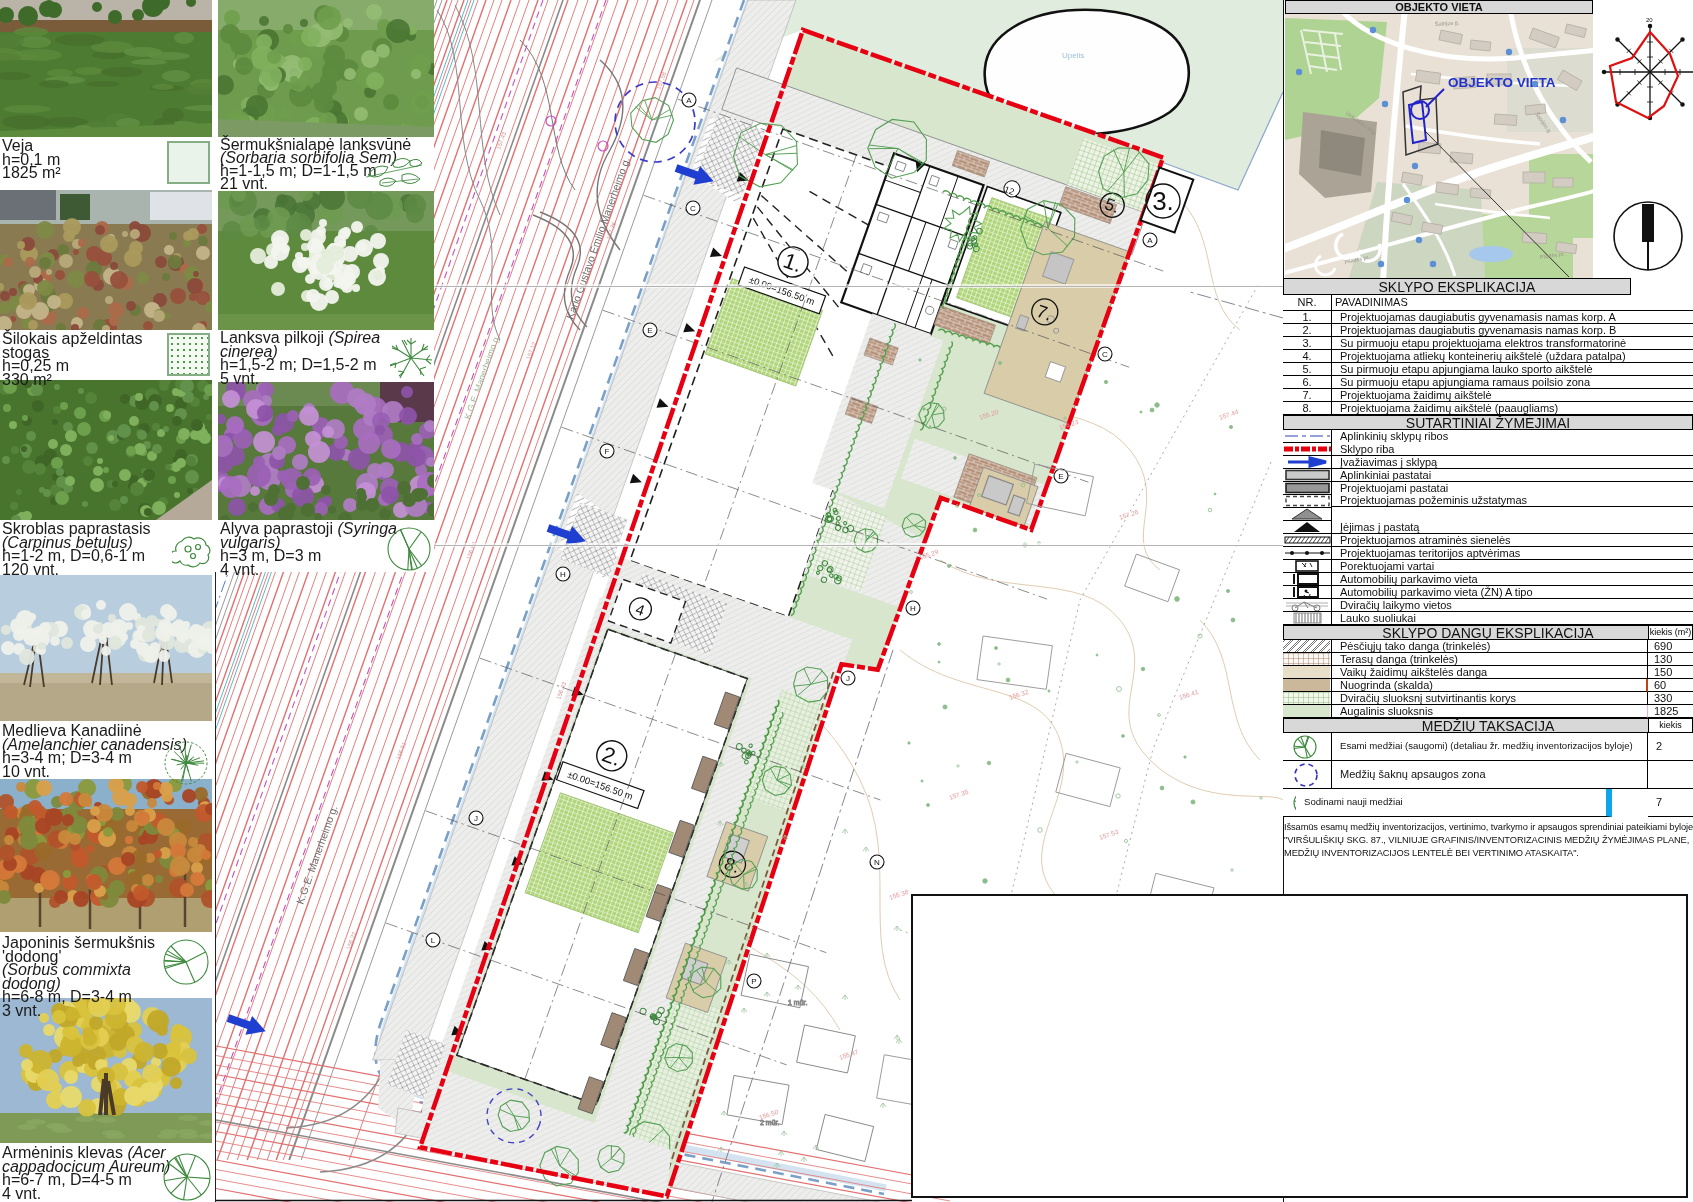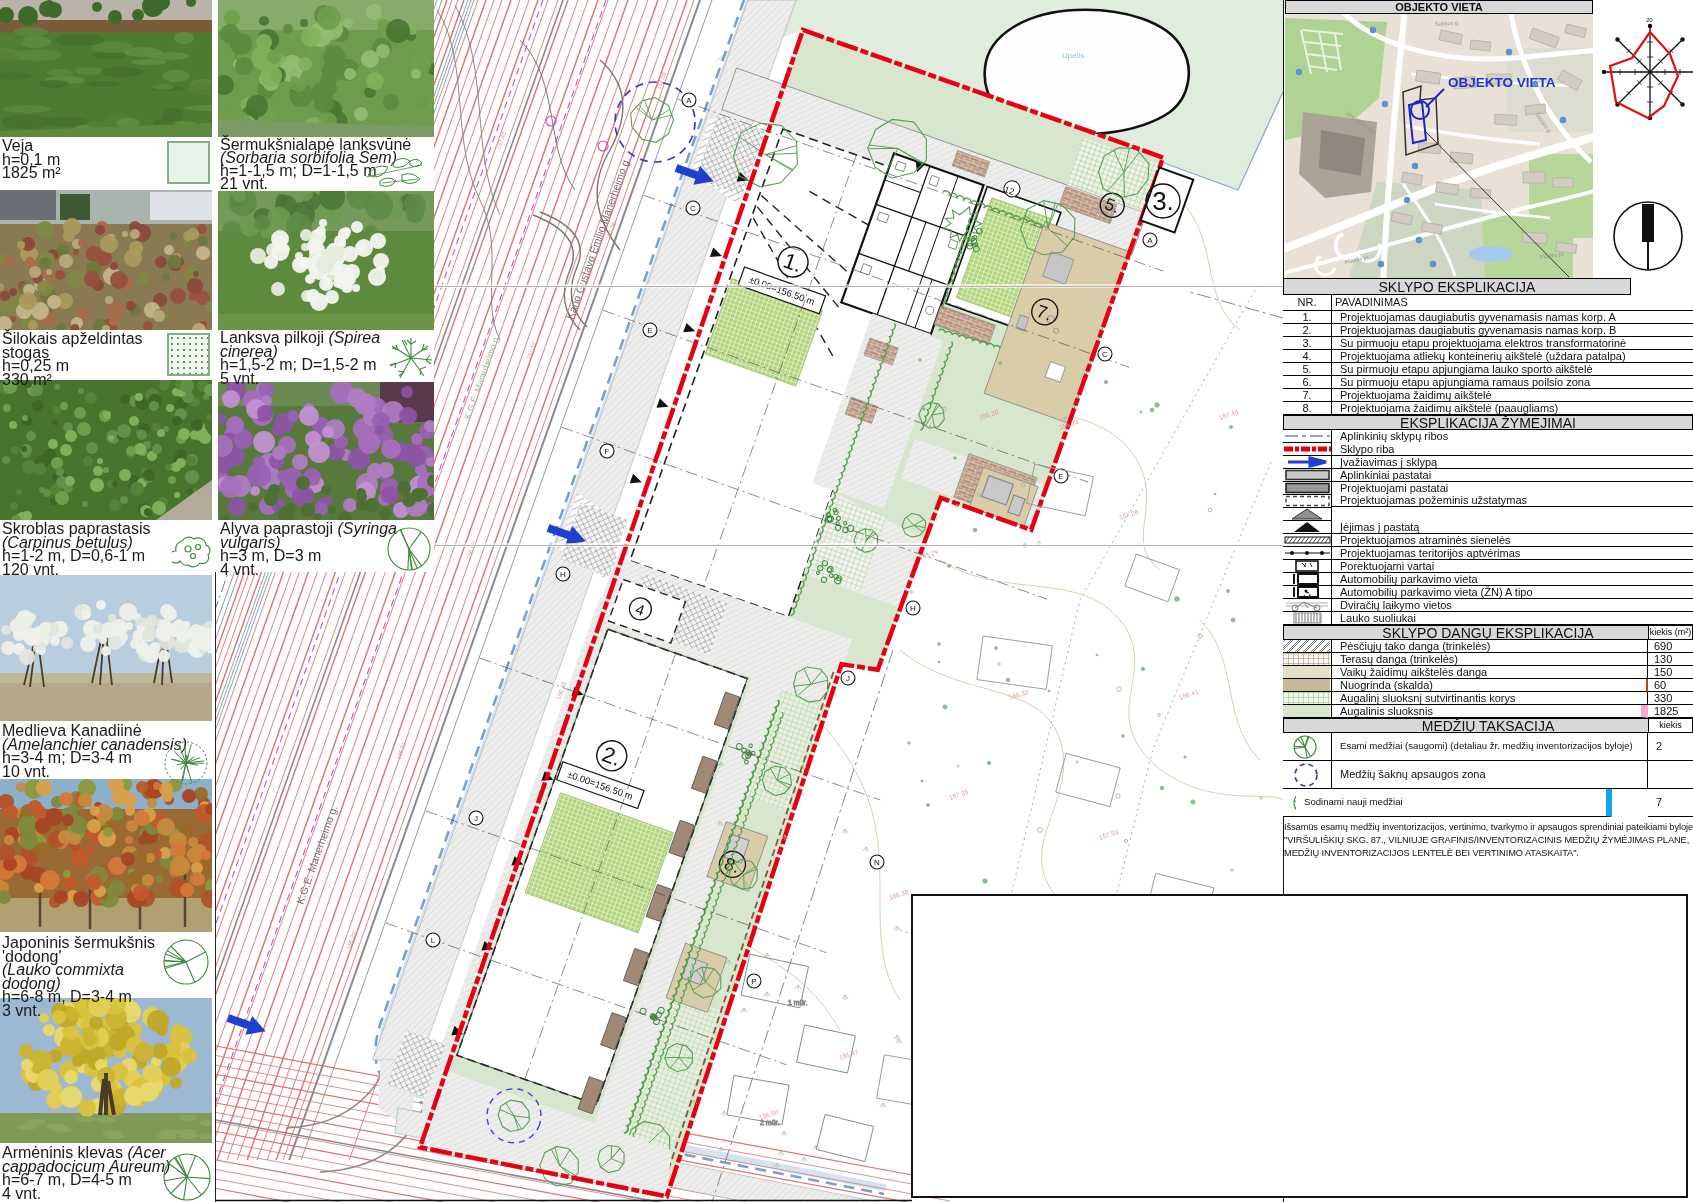--- a/index.html
+++ b/index.html
@@ -1785,21 +1785,21 @@
           <line x1="23" y1="23" x2="25.3" y2="31.7"></line>
           <line x1="23" y1="23" x2="41.1" y2="20.9"></line>
           <line x1="23" y1="23" x2="18.3" y2="41.9"></line>
           <line x1="23" y1="23" x2="8.0" y2="19.2"></line>
           <line x1="23" y1="23" x2="28.4" y2="41.4"></line>
           <line x1="23" y1="23" x2="15.8" y2="4.8"></line>
           <line x1="23" y1="23" x2="31.0" y2="16.7"></line>
           <line x1="23" y1="23" x2="17.7" y2="29.4"></line>
         </g>
       </svg></div>
-    <div class="cap" style="left:2px;top:936px;width:165px">Japoninis šermukšnis 'dodong'<br><i>(Lauko commixta dodong)</i><br>h=6-8 m, D=3-4 m<br>3 vnt.</div>
+    <div class="cap" style="left:2px;top:936px;width:165px">Japoninis šermukšnis 'dodong'<br><i>(Sorbus commixta dodong)</i><br>h=6-8 m, D=3-4 m<br>3 vnt.</div>
     <div class="abs" style="left:162px;top:938px"><svg width="48" height="48" viewBox="0 0 48 48" xmlns="http://www.w3.org/2000/svg">
         <g stroke="#3e8a3e" stroke-width="1.1" fill="none">
           <circle cx="24.0" cy="24.0" r="22.0"></circle>
           <line x1="24.0" y1="24.0" x2="3.0" y2="30.5"></line>
           <line x1="24.0" y1="24.0" x2="3.5" y2="16.0"></line>
           <line x1="24.0" y1="24.0" x2="43.5" y2="13.9"></line>
           <line x1="24.0" y1="24.0" x2="2.5" y2="28.7"></line>
           <line x1="24.0" y1="24.0" x2="2.0" y2="23.0"></line>
           <line x1="24.0" y1="24.0" x2="5.2" y2="12.6"></line>
           <line x1="24.0" y1="24.0" x2="32.8" y2="44.2"></line>
@@ -1989,21 +1989,21 @@
 <div class="row" style="left:1283px;top:350px;width:49px;height:13px;border-right:1px solid #000;text-align:center;line-height:12px">4.</div>
 <div class="row" style="left:1332px;top:350px;width:361px;height:13px;line-height:12px;padding-left:8px;white-space:nowrap">Projektuojama atliekų konteinerių aikštelė (uždara patalpa)</div>
 <div class="row" style="left:1283px;top:363px;width:49px;height:13px;border-right:1px solid #000;text-align:center;line-height:12px">5.</div>
 <div class="row" style="left:1332px;top:363px;width:361px;height:13px;line-height:12px;padding-left:8px;white-space:nowrap">Su pirmuoju etapu apjungiama lauko sporto aikštelė</div>
 <div class="row" style="left:1283px;top:376px;width:49px;height:13px;border-right:1px solid #000;text-align:center;line-height:12px">6.</div>
 <div class="row" style="left:1332px;top:376px;width:361px;height:13px;line-height:12px;padding-left:8px;white-space:nowrap">Su pirmuoju etapu apjungiama ramaus poilsio zona</div>
 <div class="row" style="left:1283px;top:389px;width:49px;height:13px;border-right:1px solid #000;text-align:center;line-height:12px">7.</div>
 <div class="row" style="left:1332px;top:389px;width:361px;height:13px;line-height:12px;padding-left:8px;white-space:nowrap">Projektuojama žaidimų aikštelė</div>
 <div class="row" style="left:1283px;top:402px;width:49px;height:13px;border-right:1px solid #000;text-align:center;line-height:12px">8.</div>
 <div class="row" style="left:1332px;top:402px;width:361px;height:13px;line-height:12px;padding-left:8px;white-space:nowrap">Projektuojama žaidimų aikštelė (paaugliams)</div>
-<div class="hdr" style="left:1283px;top:415px;width:410px;height:15px;font-size:14px;line-height:15px">EKSPLIKACIJA ŽYMĖJIMAI</div>
+<div class="hdr" style="left:1283px;top:415px;width:410px;height:15px;font-size:14px;line-height:15px">SUTARTINIAI ŽYMĖJIMAI</div>
 <div class="row" style="left:1283px;top:430px;width:49px;height:13px;border-right:1px solid #000;text-align:center;line-height:10px"><svg width="47" height="12" viewBox="0 0 47 12" xmlns="http://www.w3.org/2000/svg">
       <path d="M1 6 H14 M18 6 H22 M26 6 H39 M43 6 H46" stroke="#3344aa" stroke-width="1.2"></path>
     </svg></div>
 <div class="row" style="left:1332px;top:430px;width:361px;height:28px;line-height:12px;padding-left:8px;white-space:nowrap">Aplinkinių sklypų ribos</div>
 <div class="row" style="left:1283px;top:443px;width:49px;height:13px;border-right:1px solid #000;text-align:center;line-height:10px"><svg width="47" height="12" viewBox="0 0 47 12" xmlns="http://www.w3.org/2000/svg">
       <path d="M0 6 H47" stroke="#e8000f" stroke-width="5" stroke-dasharray="9 2 4 2"></path>
     </svg></div>
 <div class="row" style="left:1332px;top:443px;width:361px;height:13px;line-height:12px;padding-left:8px;white-space:nowrap">Sklypo riba</div>
 <div class="row" style="left:1283px;top:456px;width:49px;height:13px;border-right:1px solid #000;text-align:center;line-height:10px"><svg width="47" height="12" viewBox="0 0 47 12" xmlns="http://www.w3.org/2000/svg">
       <path d="M4 6 H26 V2 L42 6 L26 10 V6" fill="#1f3fd0" stroke="#1f3fd0" stroke-width="3"></path>
@@ -2112,26 +2112,26 @@
 <div class="row" style="left:1332px;top:666px;width:316px;height:13px;line-height:12px;padding-left:8px;white-space:nowrap;border-right:1px solid #000">Vaikų žaidimų aikštelės danga</div>
 <div class="row" style="left:1648px;top:666px;width:45px;height:13px;line-height:12px;padding-left:6px">150</div>
 <div class="row" style="left:1283px;top:679px;width:49px;height:13px;border-right:1px solid #000"><svg width="47" height="12" viewBox="0 0 47 12" xmlns="http://www.w3.org/2000/svg">
       <rect width="47" height="12" fill="#cbb89a"></rect>
     </svg></div>
 <div class="row" style="left:1332px;top:679px;width:316px;height:13px;line-height:12px;padding-left:8px;white-space:nowrap;border-right:2px solid #c2410c">Nuogrinda (skalda)</div>
 <div class="row" style="left:1648px;top:679px;width:45px;height:13px;line-height:12px;padding-left:6px">60</div>
 <div class="row" style="left:1283px;top:692px;width:49px;height:13px;border-right:1px solid #000"><svg width="47" height="12" viewBox="0 0 47 12" xmlns="http://www.w3.org/2000/svg">
       <rect width="47" height="12" fill="url(#korys2)"></rect>
     </svg></div>
-<div class="row" style="left:1332px;top:692px;width:316px;height:13px;line-height:12px;padding-left:8px;white-space:nowrap;border-right:1px solid #000">Augalinį sluoksnį sutvirtinantis korys</div>
+<div class="row" style="left:1332px;top:692px;width:316px;height:13px;line-height:12px;padding-left:8px;white-space:nowrap;border-right:1px solid #000">Dviračių sluoksnį sutvirtinantis korys</div>
 <div class="row" style="left:1648px;top:692px;width:45px;height:13px;line-height:12px;padding-left:6px">330</div>
 <div class="row" style="left:1283px;top:705px;width:49px;height:13px;border-right:1px solid #000"><svg width="47" height="12" viewBox="0 0 47 12" xmlns="http://www.w3.org/2000/svg">
       <rect width="47" height="12" fill="#d7e6cd"></rect>
     </svg></div>
-<div class="row" style="left:1332px;top:705px;width:316px;height:13px;line-height:12px;padding-left:8px;white-space:nowrap;border-right:7px solid #f9a8d4">Augalinis sluoksnis</div>
+<div class="row" style="left:1332px;top:705px;width:316px;height:13px;line-height:12px;padding-left:8px;white-space:nowrap;border-right:1px solid #f9a8d4">Augalinis sluoksnis</div>
 <div class="row" style="left:1648px;top:705px;width:45px;height:13px;line-height:12px;padding-left:6px">1825</div>
 <div class="hdr" style="left:1283px;top:718px;width:410px;height:15px;font-size:14px;line-height:15px">MEDŽIŲ TAKSACIJA</div>
 <div class="abs" style="left:1648px;top:718px;width:45px;height:15px;background:#fff;border:1px solid #000;font-size:9px;text-align:center;line-height:13px;z-index:13">kiekis</div>
 <div class="row" style="left:1283px;top:733px;width:49px;height:28px;border-right:1px solid #000">
     <div style="margin:1px 0 0 9px"><svg width="26" height="26" viewBox="0 0 26 26" xmlns="http://www.w3.org/2000/svg">
         <g stroke="#3e8a3e" stroke-width="1.1" fill="none">
           <circle cx="13.0" cy="13.0" r="11.0"></circle>
           <line x1="13.0" y1="13.0" x2="18.6" y2="22.5"></line>
           <line x1="13.0" y1="13.0" x2="8.9" y2="2.8"></line>
           <line x1="13.0" y1="13.0" x2="5.7" y2="4.8"></line>

